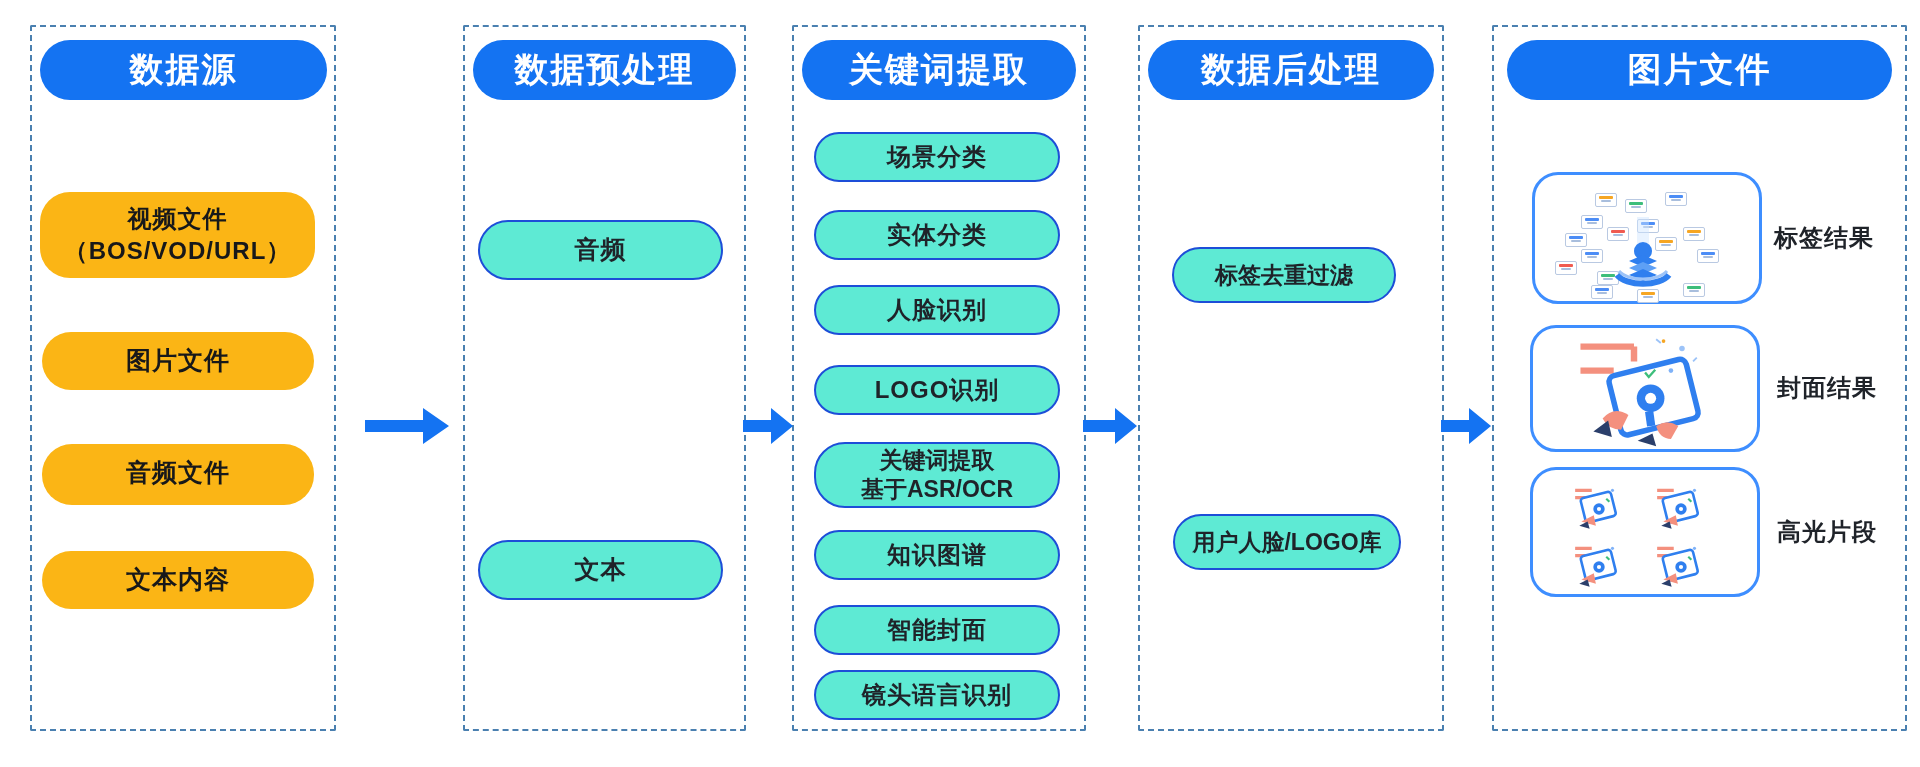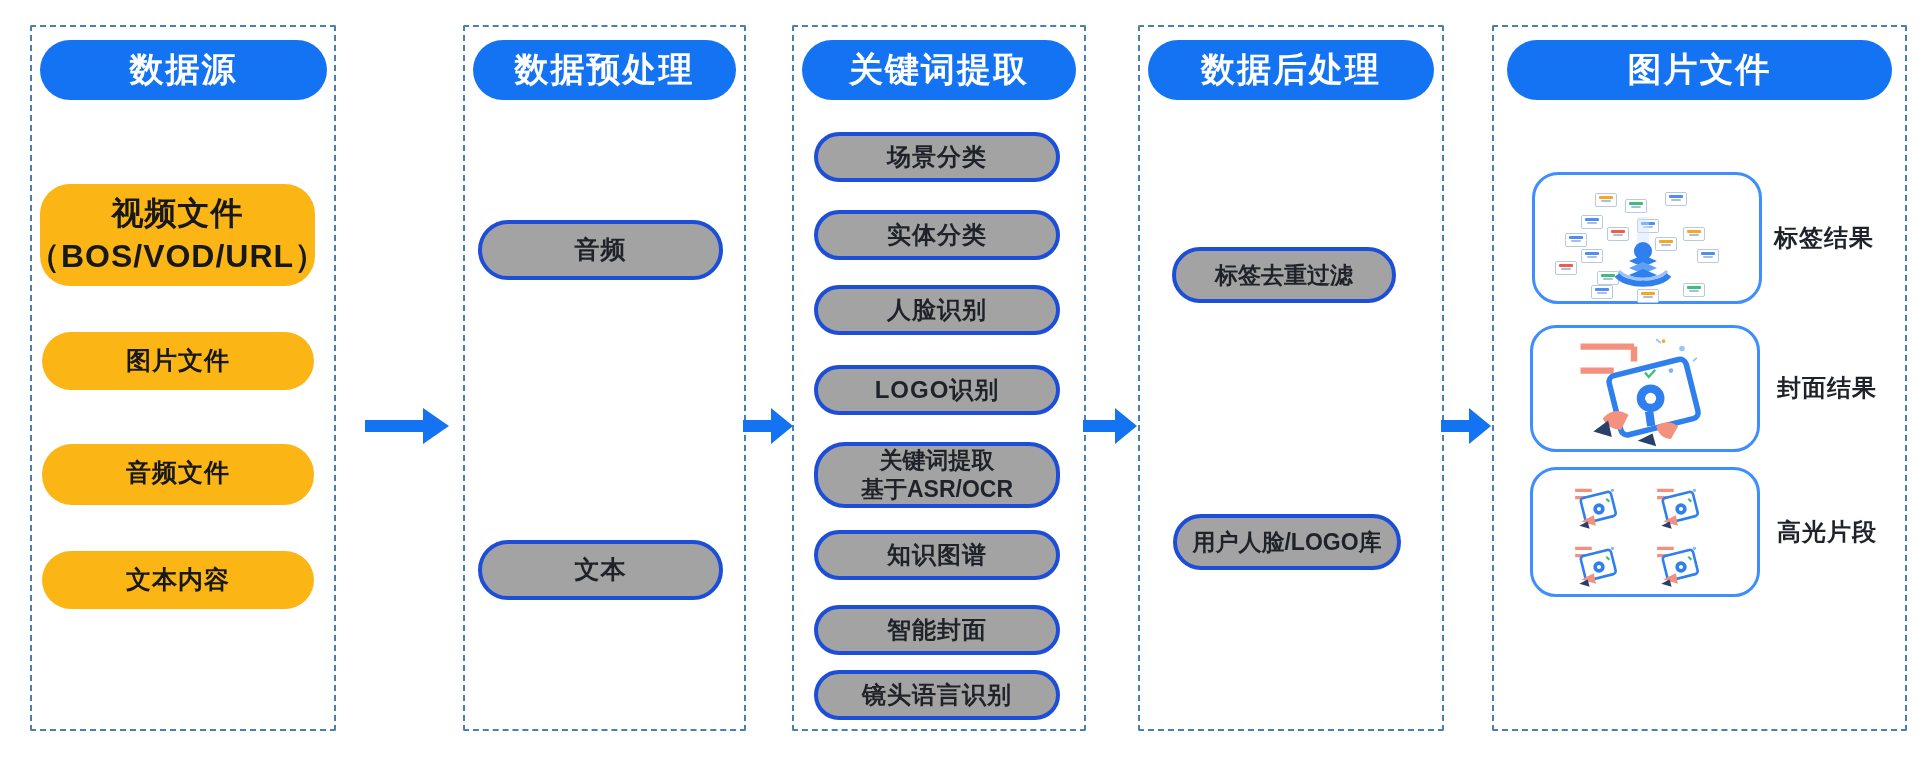--- a/index.html
+++ b/index.html
@@ -14,21 +14,21 @@
     position:absolute;background:#1473F2;color:#ffffff;border-radius:31px;
     display:flex;align-items:center;justify-content:center;
     font-weight:bold;font-size:34px;letter-spacing:2px;text-align:right;
   }
   .ypill{
     position:absolute;background:#FBB515;color:#17181a;border-radius:30px;
     display:flex;align-items:center;justify-content:center;text-align:center;
     font-weight:bold;font-size:25px;white-space:pre-line;line-height:1.35;letter-spacing:1px;
   }
   .wpill{
-    position:absolute;background:#a3a3a3;border:4px solid #1d4ed8;border-radius:31px;
+    position:absolute;background:#5eead4;border:2px solid #1d4ed8;border-radius:31px;
     display:flex;align-items:center;justify-content:center;text-align:center;
     font-weight:bold;font-size:25px;color:#1f2329;white-space:pre-line;line-height:1.25;
     box-sizing:border-box;letter-spacing:1px;
   }
   .wpill.small{font-size:24px;}
   .wpill.dense{font-size:23px;letter-spacing:0;}
   .obox{
     position:absolute;background:#ffffff;border:3px solid #3E8EFF;border-radius:26px;
     box-sizing:border-box;
   }
@@ -45,21 +45,21 @@
 </style>
 </head>
 <body>
 
 <div class="canvas">
 
   <div class="col" style="left:30px;top:25px;width:302px;height:702px;">
     <div class="hdr" style="left:8px;top:13px;width:287px;height:60px;">
       <span>数据源</span>
     </div>
-    <div class="ypill" style="left:8px;top:157px;width:275px;height:102px;font-size:32px;">
+    <div class="ypill" style="left:8px;top:165px;width:275px;height:86px;font-size:24px;">
       <span>视频文件
 （BOS/VOD/URL）</span>
     </div>
     <div class="ypill" style="left:10px;top:305px;width:272px;height:58px;">
       <span>图片文件</span>
     </div>
     <div class="ypill" style="left:10px;top:417px;width:272px;height:61px;font-family:Liberation Mono, monospace;">
       <span>音频文件</span>
     </div>
     <div class="ypill" style="left:10px;top:524px;width:272px;height:58px;">

